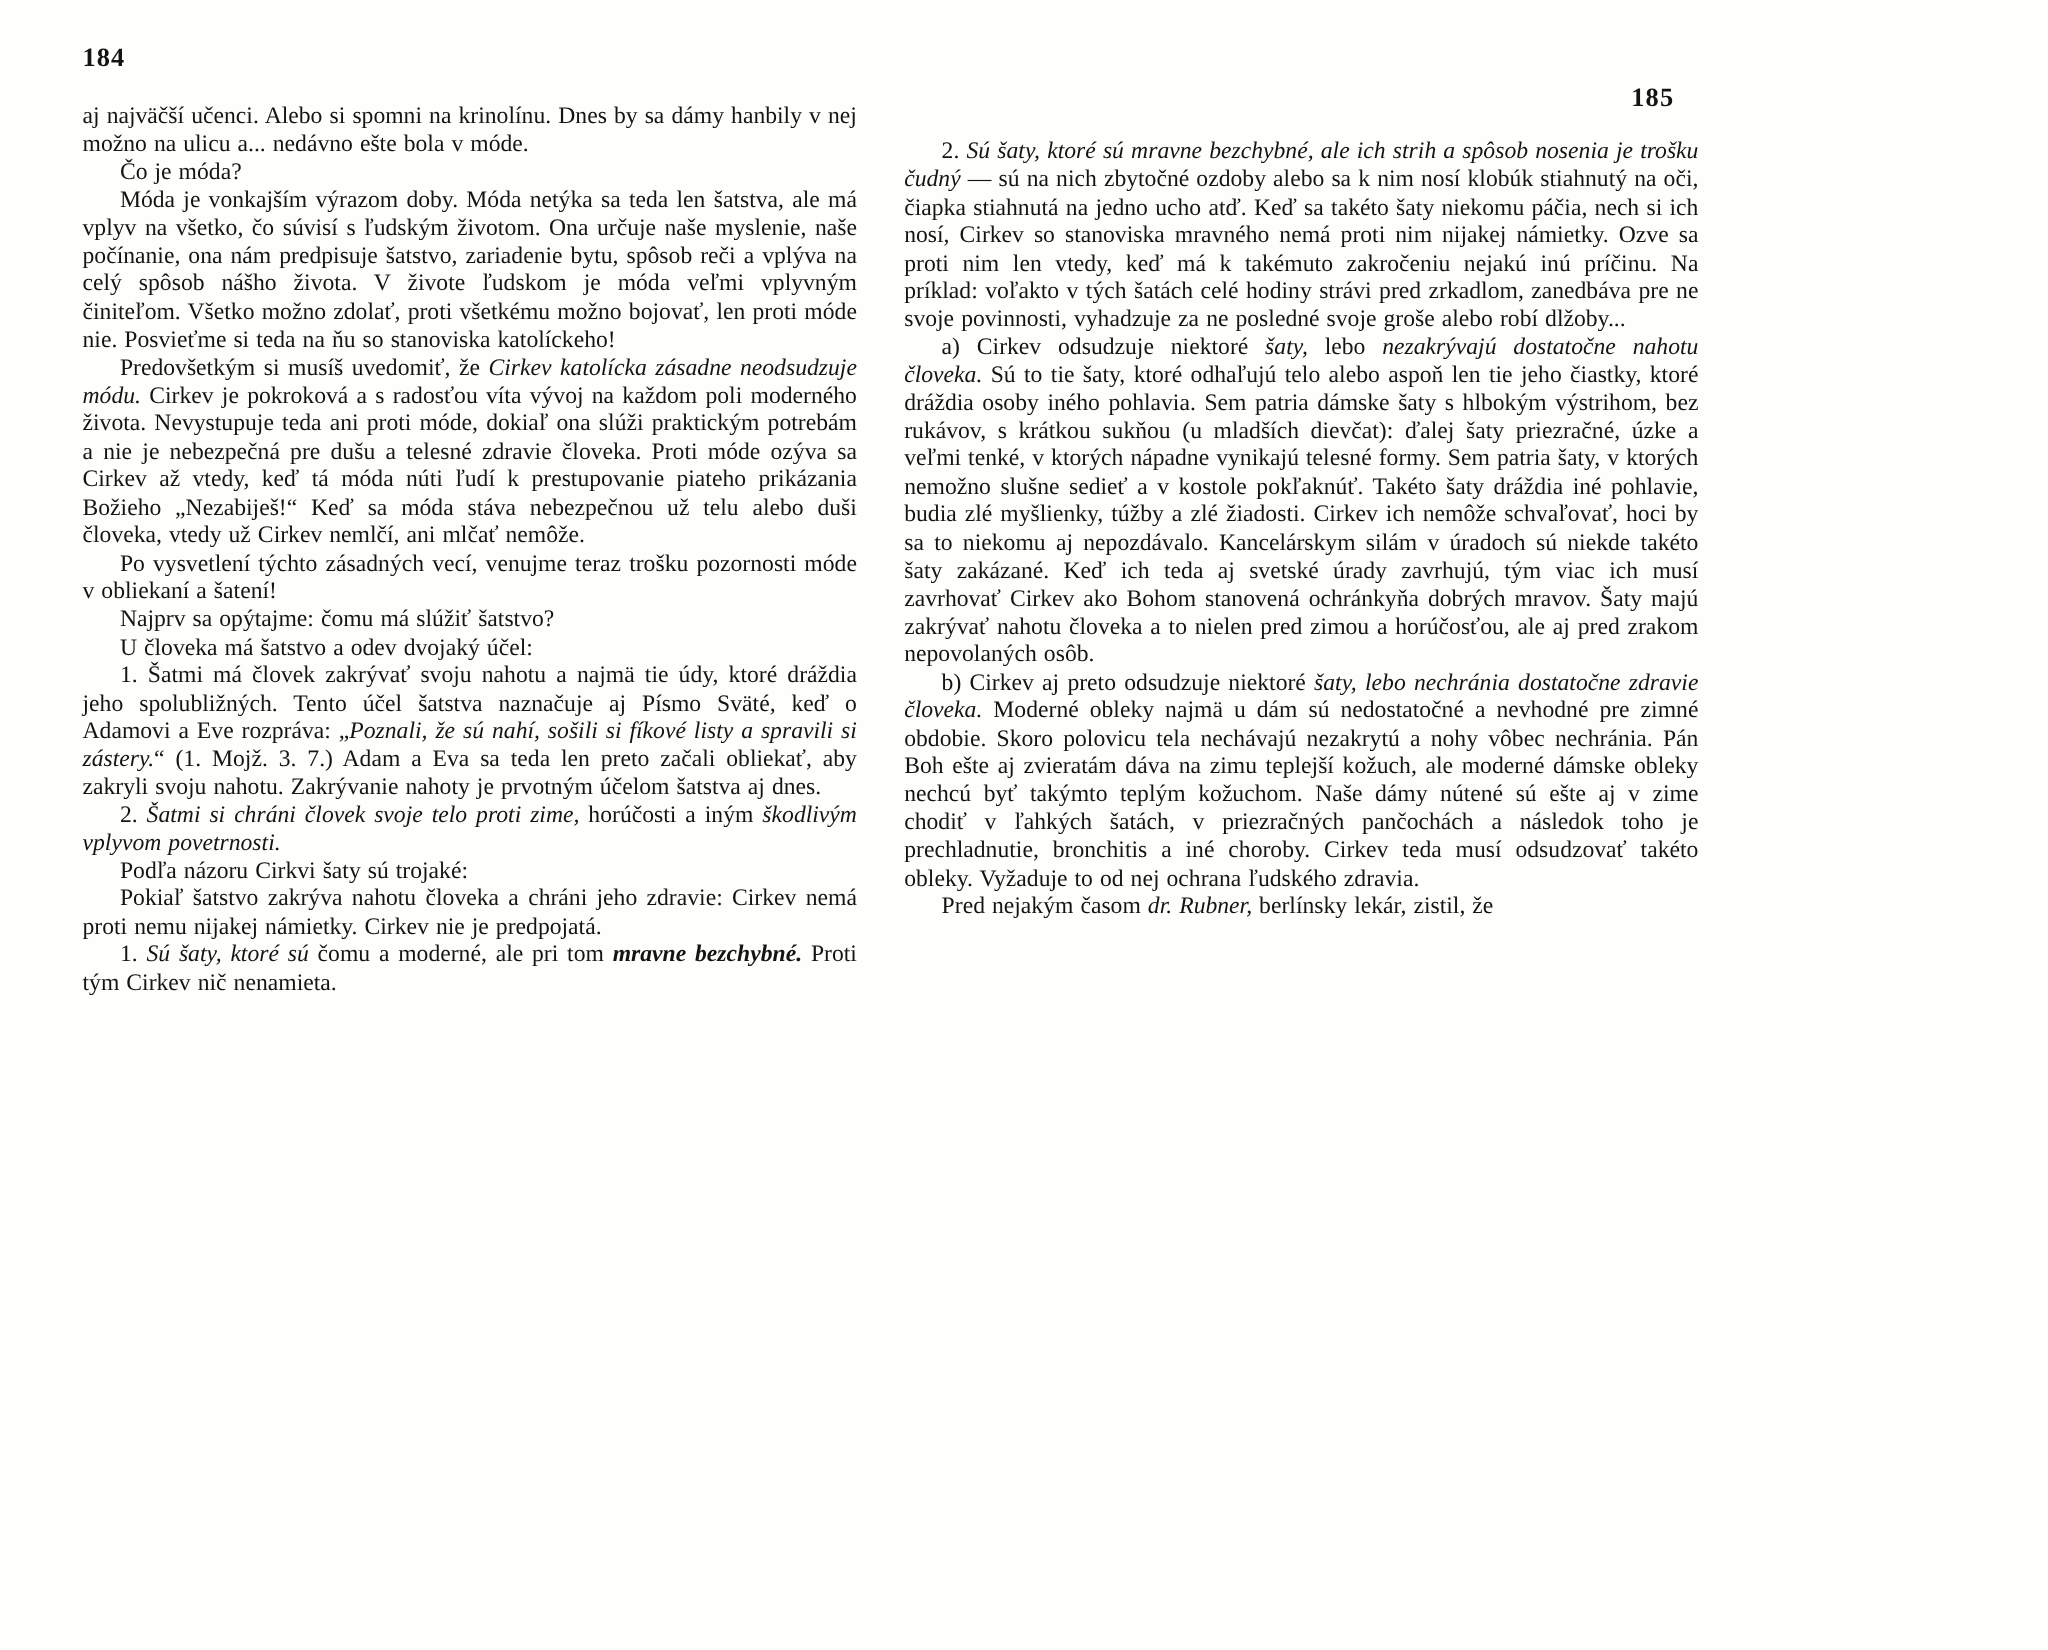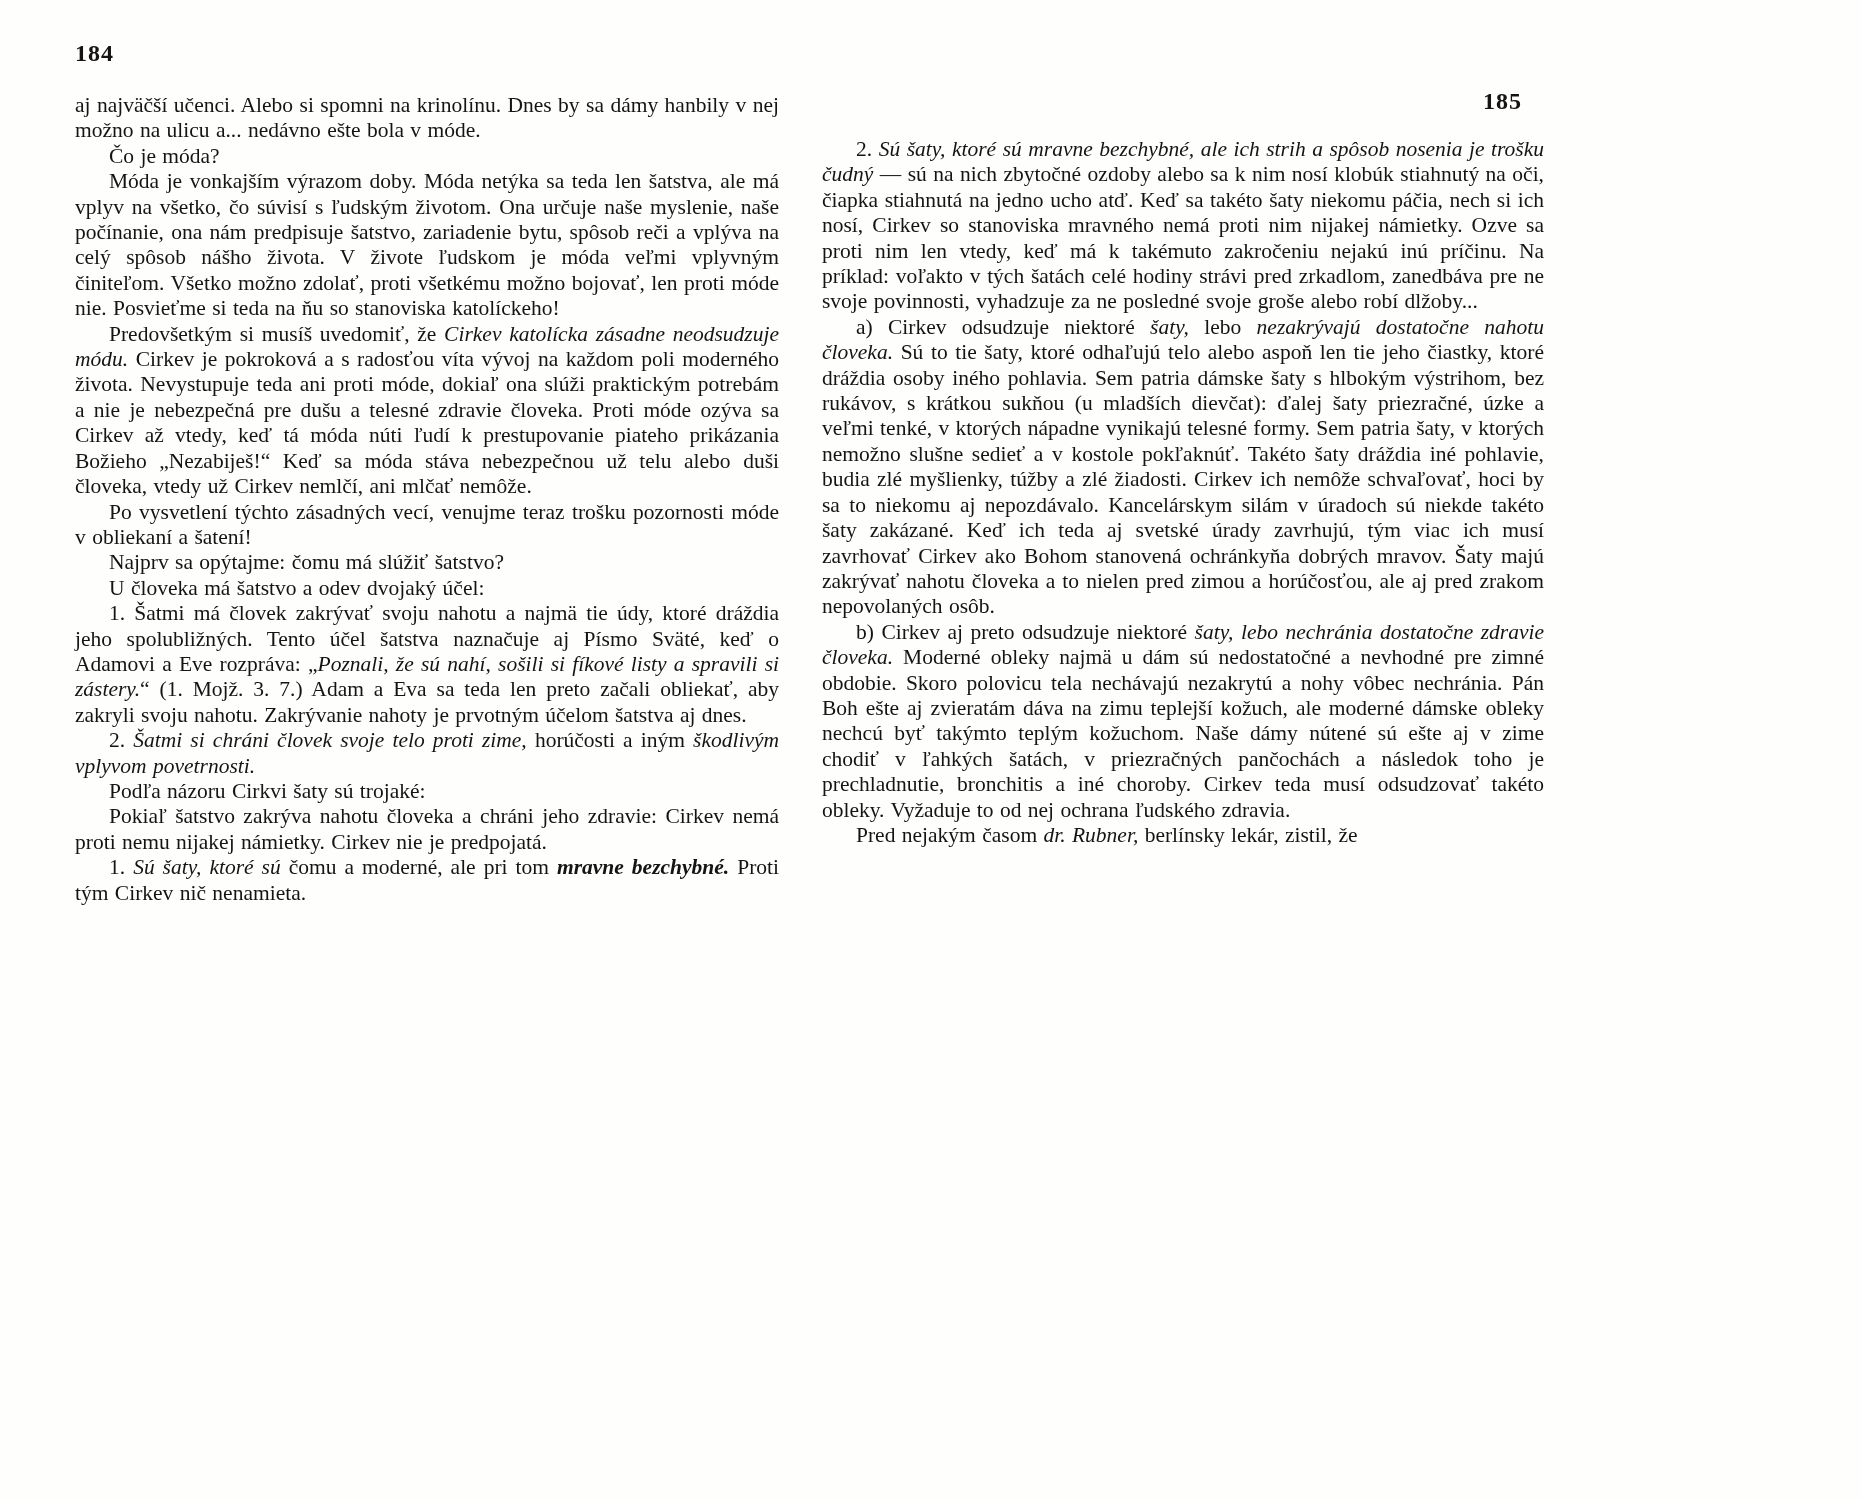--- a/index.html
+++ b/index.html
@@ -19,21 +19,21 @@
     position: absolute;
   }
   .page-left {
     left: 44px;
     top: 40px;
     width: 704px;
     margin-left: 31px;
   }
   .page-right {
     left: 822px;
-    top: 88px;
+    top: 76px;
     width: 722px;
   }
   .pagenum {
     font-size: 24px;
     font-weight: bold;
     letter-spacing: 1px;
   }
   .pagenum-left {
     text-align: left;
     margin-bottom: 26px;

